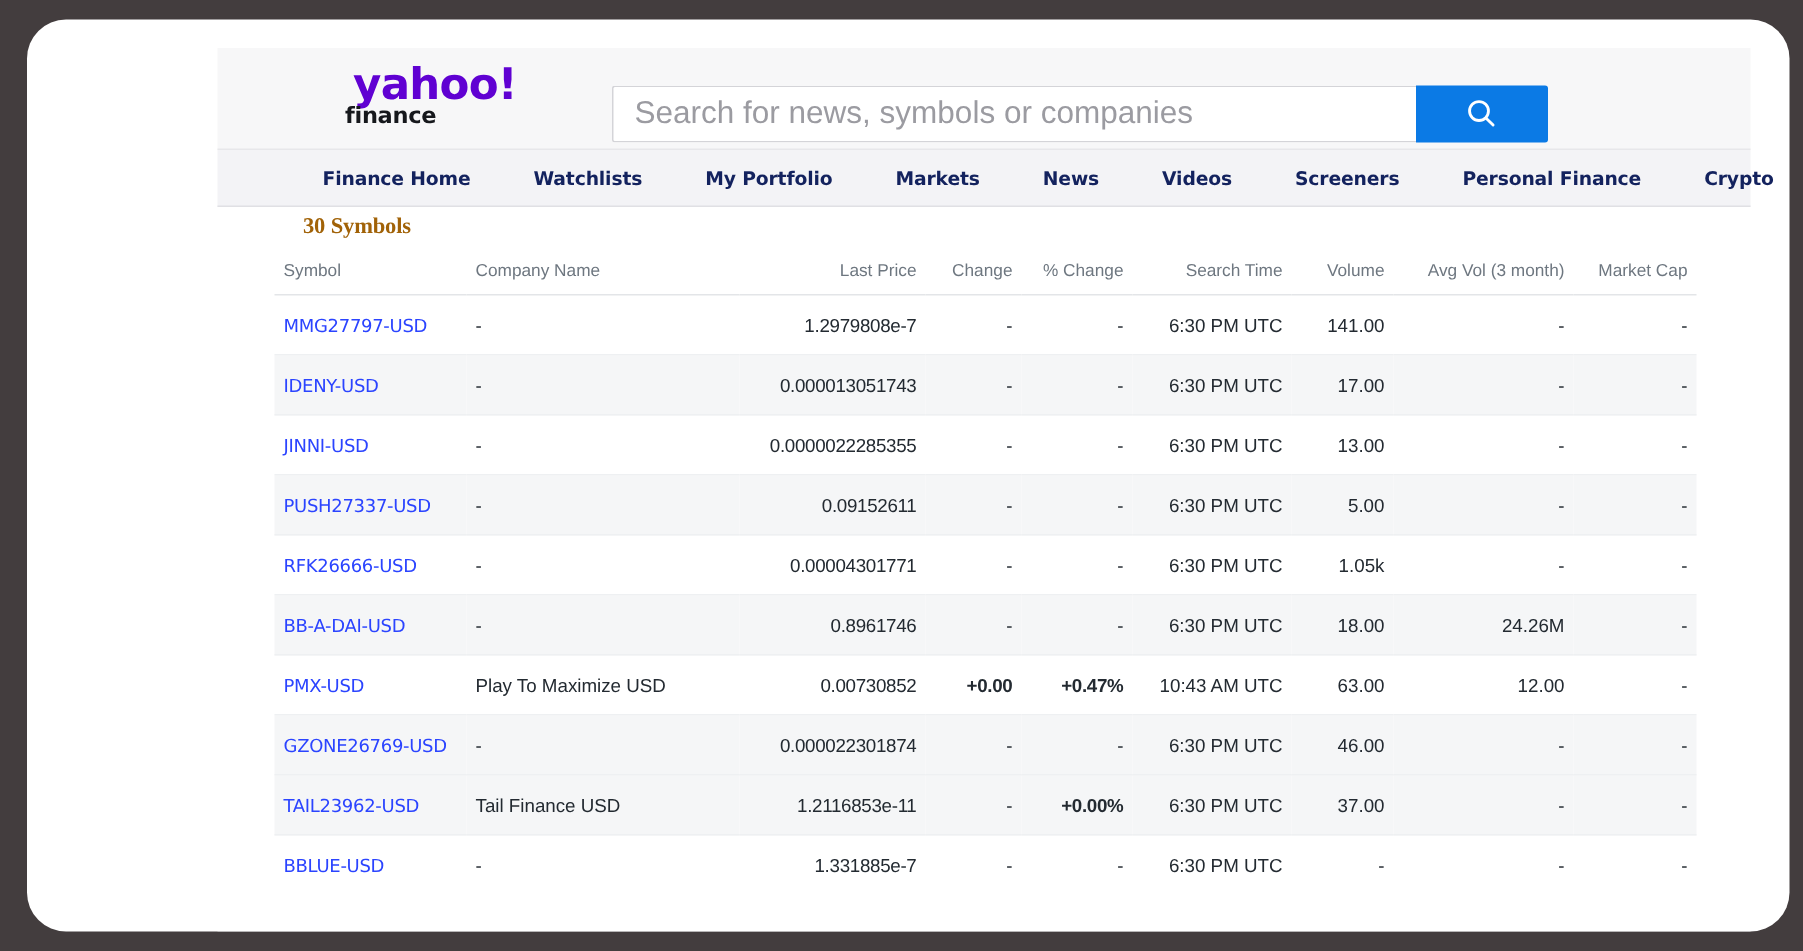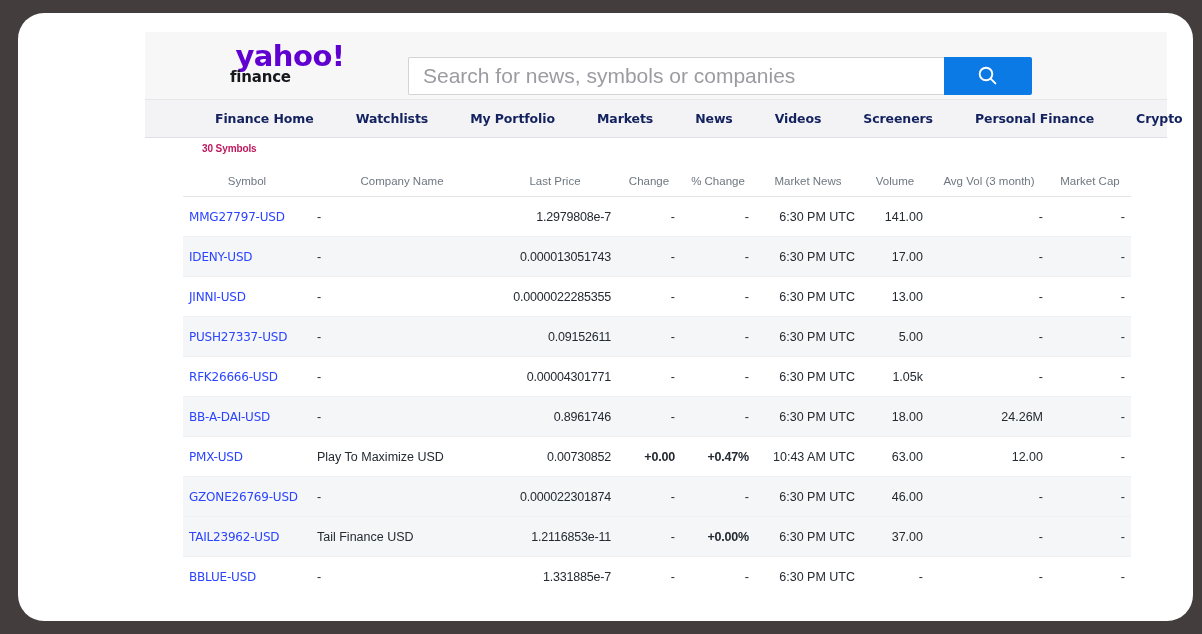--- a/index.html
+++ b/index.html
@@ -136,45 +136,44 @@
   #content {
     position: absolute;
     left: 127px; top: 125px;
     width: 1022px;
     height: 483px;
     background: #ffffff;
   }
   #symbols-title {
     position: absolute;
     left: 57px; top: 5px;
-    font-family: Liberation Sans, sans-serif;
-    font-size: 10px;
-    font-weight: 700;
-    color: #be185d;
+    font-family: Liberation Serif, serif;
+    font-size: 15px;
+    font-weight: 700;
+    color: #a16207;
     letter-spacing: -0.1px;
   }
 
   
   #quote-table {
     position: absolute;
     left: 38px; top: 33px;
     width: 863px;
     border-collapse: collapse;
     table-layout: fixed;
   }
   #quote-table th {
     font-family: "Liberation Sans", sans-serif;
     font-size: 11.5px;
     font-weight: 400;
     color: #6e7780;
     padding: 4px 6px 9px 6px;
     border-bottom: 1px solid #e3e5e8;
     white-space: nowrap;
     vertical-align: bottom;
-    text-align: center;
   }
   #quote-table td {
     font-family: "Liberation Sans", sans-serif;
     font-size: 12.5px;
     color: #232a31;
     padding: 11px 6px;
     border-bottom: 1px solid #eef0f2;
     white-space: nowrap;
     height: 17px;
   }
@@ -261,21 +260,21 @@
       <div id="symbols-title">30 Symbols</div>
 
       <table id="quote-table">
         <thead>
           <tr>
             <th class="col-sym">Symbol</th>
             <th class="col-name">Company Name</th>
             <th class="col-price">Last Price</th>
             <th class="col-chg">Change</th>
             <th class="col-pchg">% Change</th>
-            <th class="col-time">Market News</th>
+            <th class="col-time">Search Time</th>
             <th class="col-vol">Volume</th>
             <th class="col-avol">Avg Vol (3 month)</th>
             <th class="col-mcap">Market Cap</th>
           </tr>
         </thead>
         <tbody id="quote-body">
             <tr>
               <td class="col-sym sym"><a>MMG27797-USD</a></td>
               <td class="col-name">-</td>
               <td class="col-price price">1.2979808e-7</td>

